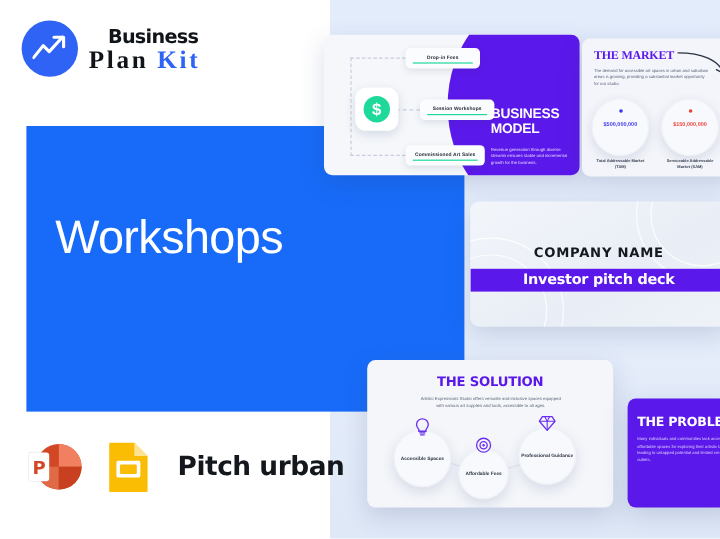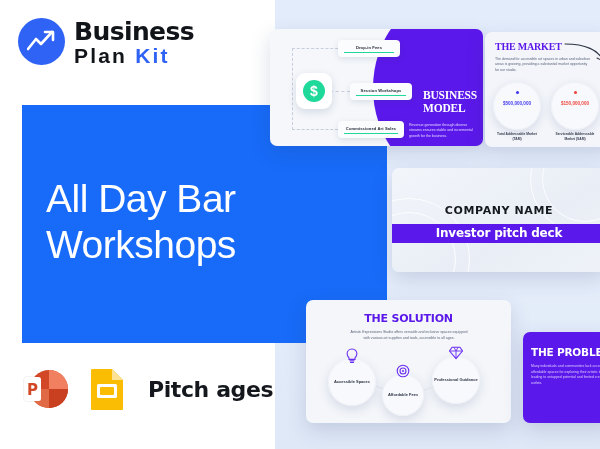--- a/index.html
+++ b/index.html
@@ -28,26 +28,27 @@
 
   
   .logo{position:absolute;left:18px;top:17px;display:flex;align-items:center;gap:9px;}
   .logo-mark{
     width:47px;height:47px;border-radius:50%;
     background:#2f63f5;position:relative;flex:0 0 auto;
   }
   .logo-mark svg{position:absolute;left:9px;top:10px;}
   .logo-text{line-height:1;padding-top:2px;}
   .logo-l1{
-    font-size:25px;font-weight:bold;color:#111418;letter-spacing:-0.6px;
+    font-size:16px;font-weight:bold;color:#111418;letter-spacing:-0.6px;
     font-family:"DejaVu Sans",sans-serif;
+    margin-left:16px;
   }
   .logo-l2{
     font-size:21px;font-weight:bold;color:#111418;letter-spacing:2.2px;
-    margin-top:1px;font-family:Liberation Sans, sans-serif;
+    margin-top:1px;font-family:Liberation Serif, serif;
   }
   .logo-l2 .kit{color:#2f63f5;}
 
   
   .hero{
     position:absolute;left:46px;top:176px;width:330px;
     color:#ffffff;font-size:39px;line-height:1.18;font-weight:400;
     letter-spacing:-0.5px;
   }
 
@@ -66,23 +67,23 @@
     box-shadow:0 7px 20px rgba(40,60,110,.17);overflow:hidden;
   }
 
   
   #slide-bm{left:270px;top:29px;width:213px;height:117px;background:#f5f7fa;}
   .bm-purple{
     position:absolute;right:-40px;top:-32px;width:150px;height:182px;
     background:#5b18ea;border-radius:50%;
   }
   .bm-title{
-    position:absolute;left:153px;top:60px;width:68px;color:#fff;
+    position:absolute;left:139px;top:60px;width:68px;color:#fff;
     font-size:11.5px;font-weight:bold;line-height:1.12;letter-spacing:-0.2px;
-    font-family:Liberation Serif, serif;
+    font-family:Liberation Sans, sans-serif;
   }
   .bm-body{
     position:absolute;left:139px;top:94px;width:66px;color:#e2d4ff;
     font-size:3.6px;line-height:1.5;
   }
   .bm-dollar{
     position:absolute;left:26px;top:44px;width:36px;height:36px;border-radius:9px;
     background:#fff;box-shadow:0 3px 9px rgba(40,60,110,.16);
   }
   .bm-dollar i{
@@ -201,21 +202,20 @@
     <div class="logo-text">
       <div class="logo-l1">Business</div>
       <div class="logo-l2">
         <span>Plan</span>
         <span class="kit">Kit</span>
       </div>
     </div>
   </div>
 
   <div class="hero">
-    <div>All Day Bar</div>
     <div>Workshops</div>
   </div>
 
   <div class="bottom-row">
     <div class="ppt-icon">
       <svg width="48" height="48" viewBox="0 0 48 48">
         <rect x="2" y="12" width="17" height="24" rx="2.5" fill="#ffffff" stroke="#e6e6e6" stroke-width="1"></rect>
         <circle cx="27" cy="24" r="19" fill="#d24726"></circle>
         <path d="M27 5 A19 19 0 0 1 46 24 L27 24 Z" fill="#f08060"></path>
         <path d="M8 24 A19 19 0 0 0 27 43 L27 24 Z" fill="#e06a45"></path>
@@ -225,21 +225,21 @@
       </svg>
     </div>
     <div class="gslides-icon">
       <svg width="46" height="46" viewBox="0 0 46 46">
         <path d="M8 3 h20 l11 11 v29 a1 1 0 0 1 -1 1 h-30 a1 1 0 0 1 -1 -1 v-39 a1 1 0 0 1 1 -1 z" fill="#fbbc04"></path>
         <path d="M28 3 l11 11 h-11 z" fill="#fde293"></path>
         <rect x="13" y="18" width="20" height="14" rx="1.6" fill="#ffffff"></rect>
         <rect x="16" y="21" width="14" height="8" rx="1" fill="#fbbc04"></rect>
       </svg>
     </div>
-    <div class="pitch-label">Pitch ages</div>
+    <div class="pitch-label">Pitch urban</div>
   </div>
 
   <div class="slide" id="slide-bm">
     <div class="bm-purple"></div>
 
     <div class="bm-line" style="left:22px;top:19px;width:46px;height:0;border-width:0 0 1px 0;"></div>
     <div class="bm-line" style="left:22px;top:19px;width:0;height:82px;border-width:0 0 0 1px;"></div>
     <div class="bm-line" style="left:22px;top:100px;width:46px;height:0;border-width:0 0 1px 0;"></div>
     <div class="bm-line" style="left:60px;top:62px;width:20px;height:0;border-width:0 0 1px 0;"></div>
 

